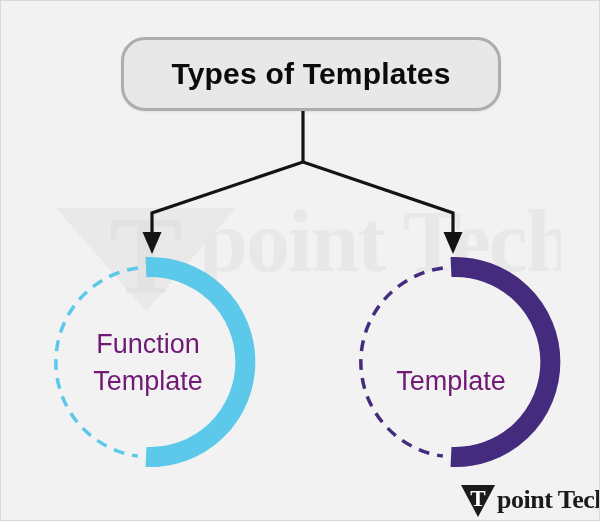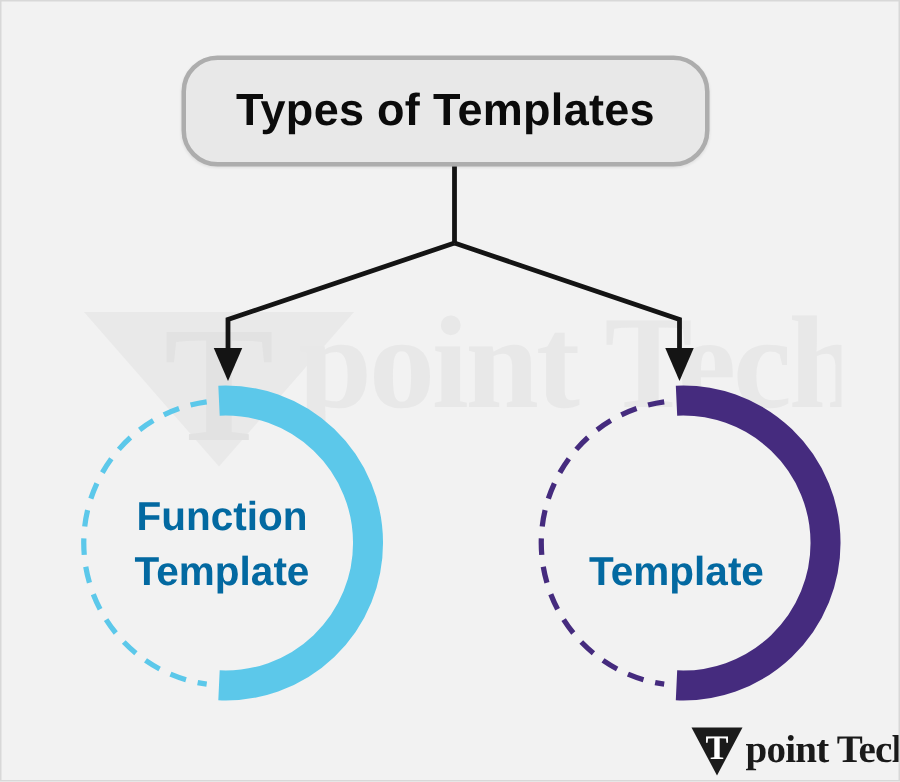--- a/index.html
+++ b/index.html
@@ -21,21 +21,21 @@
     left: 40px;
     top: 195px;
     pointer-events: none;
   }
 
   
   .title-box {
     position: absolute;
     left: 120px;
     top: 36px;
-    width: 352px;
+    width: 380px;
     height: 74px;
     background: #e8e8e8;
     border: 3px solid #adadad;
     border-radius: 24px;
     box-sizing: border-box;
     display: flex;
     align-items: center;
     justify-content: center;
     box-shadow: 0 1px 2px rgba(0,0,0,0.08);
   }
@@ -56,22 +56,22 @@
   
   .ring-svg { position: absolute; pointer-events: none; }
   .ring-left  { left: 40px;  top: 251px; }
   .ring-right { left: 345px; top: 251px; }
 
   .ring-label {
     position: absolute;
     width: 160px;
     text-align: center;
     font-size: 27px;
-    font-weight: bold;
-    color: #0369a1;
+    font-weight: normal;
+    color: #701a75;
     line-height: 37px;
   }
   .ring-label-left  { left: 67px;  top: 325px; }
   .ring-label-right { left: 370px; top: 325px; }
 
   
   .brand-logo {
     position: absolute;
     left: 455px;
     top: 478px;

